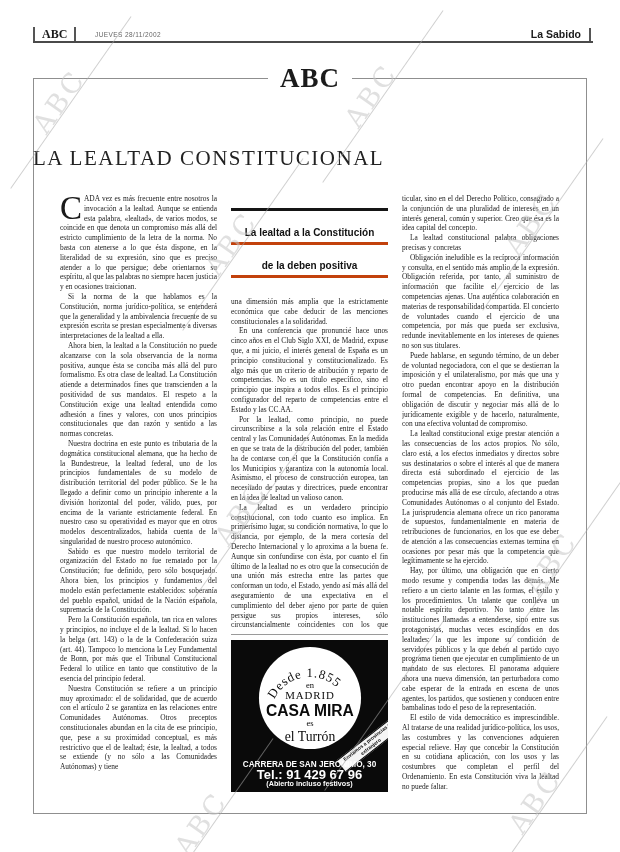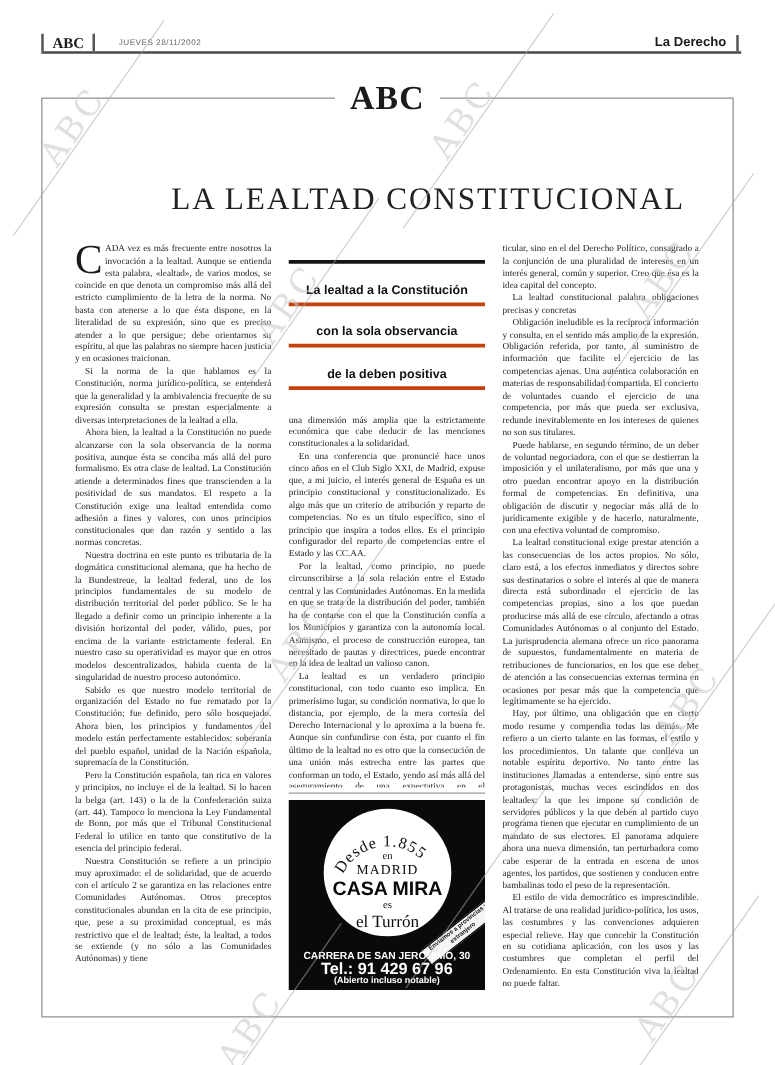--- a/index.html
+++ b/index.html
@@ -22,22 +22,22 @@
            font-size:6.5px;color:#666;letter-spacing:.4px;}
   .section{position:absolute;right:2px;top:1px;font-family:"Liberation Sans",sans-serif;
            font-weight:bold;font-size:10.5px;border-right:2px solid #555;padding-right:8px;line-height:13px;}
 
   
   .frame{position:absolute;left:33px;top:78px;width:552px;height:734px;
          border:1px solid #8f8f8f;z-index:1;background:#fff;}
   .masthead{position:absolute;left:50%;top:64px;transform:translateX(-50%);
             background:#fff;padding:0 12px;font-weight:bold;font-size:27px;
             letter-spacing:1px;z-index:2;line-height:28px;}
-  .headline{position:absolute;left:33px;width:515px;top:146px;text-align:right;
-            font-size:25px;letter-spacing:1.5px;z-index:2;color:#222;}
+  .headline{position:absolute;left:33px;width:515px;top:146px;text-align:left;
+            font-size:21px;letter-spacing:1.5px;z-index:2;color:#222;}
 
   
   .columns{position:absolute;left:60px;top:194px;width:500px;height:604px;
            display:flex;gap:14px;z-index:2;}
   .col{width:157px;display:flex;flex-direction:column;}
   .coltext{font-size:7.4px;line-height:9.8px;text-align:justify;overflow:hidden;}
   .coltext p{margin:0;text-indent:8px;}
   .coltext p.first{text-indent:0;}
   .dropcap{float:left;font-size:33px;line-height:26px;padding:1px 2px 0 0;}
 
@@ -105,45 +105,44 @@
 </div>
 <div class="wm" style="left:462px;top:718px;">
   <div class="slash"></div>
   <div class="wm-text">ABC</div>
 </div>
 
 <div class="toprule"></div>
 <div class="topbar">
   <div class="brandbox">ABC</div>
   <div class="topdate">JUEVES 28/11/2002</div>
-  <div class="section">La Derecho</div>
+  <div class="section">La Sabido</div>
 </div>
 
 <div class="frame"></div>
 <div class="masthead">ABC</div>
 <div class="headline">LA LEALTAD CONSTITUCIONAL</div>
 
 <div class="columns">
 
   <div class="col">
     <div class="coltext flexfill">
       <p class="first"><span class="dropcap">C</span><span>ADA vez es más frecuente entre nosotros la invocación a la lealtad. Aunque se entienda esta palabra, «lealtad», de varios modos, se coincide en que denota un compromiso más allá del estricto cumplimiento de la letra de la norma. No basta con atenerse a lo que ésta dispone, en la literalidad de su expresión, sino que es preciso atender a lo que persigue; debe orientarnos su espíritu, al que las palabras no siempre hacen justicia y en ocasiones traicionan.</span></p>
-      <p>Si la norma de la que hablamos es la Constitución, norma jurídico-política, se entenderá que la generalidad y la ambivalencia frecuente de su expresión consulta se prestan especialmente a diversas interpretaciones de la lealtad a ella.</p>
+      <p>Si la norma de la que hablamos es la Constitución, norma jurídico-política, se entenderá que la generalidad y la ambivalencia frecuente de su expresión escrita se prestan especialmente a diversas interpretaciones de la lealtad a ella.</p>
       <p>Ahora bien, la lealtad a la Constitución no puede alcanzarse con la sola observancia de la norma positiva, aunque ésta se conciba más allá del puro formalismo. Es otra clase de lealtad. La Constitución atiende a determinados fines que transcienden a la positividad de sus mandatos. El respeto a la Constitución exige una lealtad entendida como adhesión a fines y valores, con unos principios constitucionales que dan razón y sentido a las normas concretas.</p>
       <p>Nuestra doctrina en este punto es tributaria de la dogmática constitucional alemana, que ha hecho de la Bundestreue, la lealtad federal, uno de los principios fundamentales de su modelo de distribución territorial del poder público. Se le ha llegado a definir como un principio inherente a la división horizontal del poder, válido, pues, por encima de la variante estrictamente federal. En nuestro caso su operatividad es mayor que en otros modelos descentralizados, habida cuenta de la singularidad de nuestro proceso autonómico.</p>
       <p>Sabido es que nuestro modelo territorial de organización del Estado no fue rematado por la Constitución; fue definido, pero sólo bosquejado. Ahora bien, los principios y fundamentos del modelo están perfectamente establecidos: soberanía del pueblo español, unidad de la Nación española, supremacía de la Constitución.</p>
       <p>Pero la Constitución española, tan rica en valores y principios, no incluye el de la lealtad. Si lo hacen la belga (art. 143) o la de la Confederación suiza (art. 44). Tampoco lo menciona la Ley Fundamental de Bonn, por más que el Tribunal Constitucional Federal lo utilice en tanto que constitutivo de la esencia del principio federal.</p>
       <p>Nuestra Constitución se refiere a un principio muy aproximado: el de solidaridad, que de acuerdo con el artículo 2 se garantiza en las relaciones entre Comunidades Autónomas. Otros preceptos constitucionales abundan en la cita de ese principio, que, pese a su proximidad conceptual, es más restrictivo que el de lealtad; éste, la lealtad, a todos se extiende (y no sólo a las Comunidades Autónomas) y tiene</p>
     </div>
   </div>
 
   <div class="col">
     <div class="quotebox">
       <div class="qline">La lealtad a la Constitución</div>
-      <div class="qline">con la sola observancia</div>
       <div class="qline">de la deben positiva</div>
     </div>
     <div class="coltext flexfill" style="margin-top:19px;">
       <p class="first">una dimensión más amplia que la estrictamente económica que cabe deducir de las menciones constitucionales a la solidaridad.</p>
       <p>En una conferencia que pronuncié hace unos cinco años en el Club Siglo XXI, de Madrid, expuse que, a mi juicio, el interés general de España es un principio constitucional y constitucionalizado. Es algo más que un criterio de atribución y reparto de competencias. No es un título específico, sino el principio que inspira a todos ellos. Es el principio configurador del reparto de competencias entre el Estado y las CC.AA.</p>
       <p>Por la lealtad, como principio, no puede circunscribirse a la sola relación entre el Estado central y las Comunidades Autónomas. En la medida en que se trata de la distribución del poder, también ha de contarse con el que la Constitución confía a los Municipios y garantiza con la autonomía local. Asimismo, el proceso de construcción europea, tan necesitado de pautas y directrices, puede encontrar en la idea de lealtad un valioso canon.</p>
       <p>La lealtad es un verdadero principio constitucional, con todo cuanto eso implica. En primerísimo lugar, su condición normativa, lo que lo distancia, por ejemplo, de la mera cortesía del Derecho Internacional y lo aproxima a la buena fe. Aunque sin confundirse con ésta, por cuanto el fin último de la lealtad no es otro que la consecución de una unión más estrecha entre las partes que conforman un todo, el Estado, yendo así más allá del aseguramiento de una expectativa en el cumplimiento del deber ajeno por parte de quien persigue sus propios intereses, sólo circunstancialmente coincidentes con los que defiende quien con él contrata. No estamos aquí en el terreno del Derecho Civil, atento principalmente a la satisfacción del interés par-</p>
     </div>
     <div class="ad-divider"></div>
     <div class="ad">
@@ -156,21 +155,21 @@
         <text x="55" y="44" text-anchor="middle" font-family="Liberation Serif, serif" font-size="9" fill="#0a0a0a">en</text>
         <text x="55" y="56" text-anchor="middle" font-family="Liberation Serif, serif" font-size="11.5" letter-spacing="1" fill="#0a0a0a">MADRID</text>
         <text x="55" y="74" text-anchor="middle" font-family="Liberation Sans, sans-serif" font-weight="bold" font-size="16.5" fill="#0a0a0a">CASA MIRA</text>
         <text x="55" y="85" text-anchor="middle" font-family="Liberation Serif, serif" font-size="9" fill="#0a0a0a">es</text>
         <text x="55" y="101" text-anchor="middle" font-family="Liberation Serif, serif" font-size="14.5" fill="#0a0a0a">el Turrón</text>
       </svg>
       <div class="ad-ribbon">Enviamos a provincias y extranjero</div>
       <div class="ad-bottom">
         <div class="ad-address">CARRERA DE SAN JERONIMO, 30</div>
         <div class="ad-phone">Tel.: 91 429 67 96</div>
-        <div class="ad-note">(Abierto incluso notable)</div>
+        <div class="ad-note">(Abierto incluso festivos)</div>
       </div>
     </div>
   </div>
 
   <div class="col">
     <div class="coltext flexfill">
       <p class="first">ticular, sino en el del Derecho Político, consagrado a la conjunción de una pluralidad de intereses en un interés general, común y superior. Creo que ésa es la idea capital del concepto.</p>
       <p>La lealtad constitucional palabra obligaciones precisas y concretas</p>
       <p>Obligación ineludible es la recíproca información y consulta, en el sentido más amplio de la expresión. Obligación referida, por tanto, al suministro de información que facilite el ejercicio de las competencias ajenas. Una auténtica colaboración en materias de responsabilidad compartida. El concierto de voluntades cuando el ejercicio de una competencia, por más que pueda ser exclusiva, redunde inevitablemente en los intereses de quienes no son sus titulares.</p>
       <p>Puede hablarse, en segundo término, de un deber de voluntad negociadora, con el que se destierran la imposición y el unilateralismo, por más que una y otro puedan encontrar apoyo en la distribución formal de competencias. En definitiva, una obligación de discutir y negociar más allá de lo jurídicamente exigible y de hacerlo, naturalmente, con una efectiva voluntad de compromiso.</p>

